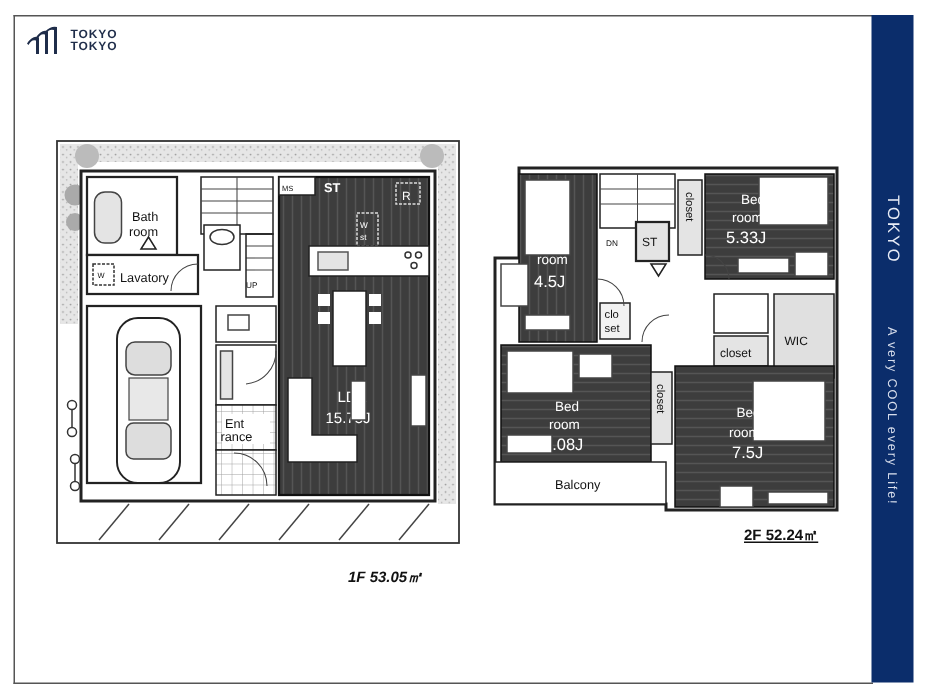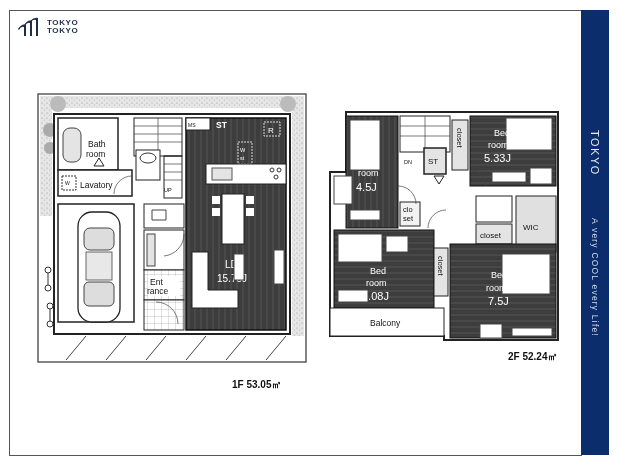--- a/index.html
+++ b/index.html
@@ -164,21 +164,21 @@
   <rect x="4" y="244" width="264" height="24" fill="#fff"></rect>
   <g stroke="#444" stroke-width="1">
     <line x1="30" y1="268" x2="50" y2="244"></line>
       <line x1="70" y1="268" x2="90" y2="244"></line>
     <line x1="110" y1="268" x2="130" y2="244"></line>
       <line x1="150" y1="268" x2="170" y2="244"></line>
     <line x1="190" y1="268" x2="210" y2="244"></line>
       <line x1="230" y1="268" x2="250" y2="244"></line>
   </g>
 </svg>
-<div class="area-label" style="left:232px;top:378px;">1F 53.05㎡</div>
+<div class="area-label" style="left:232px;top:378px;font-style:italic;">1F 53.05㎡</div>
 
 <svg class="plan" style="left:326px;top:108px" width="238" height="240" viewBox="0 0 238 240">
   <defs>
     <pattern id="wood2" width="6" height="6" patternUnits="userSpaceOnUse">
       <rect width="6" height="6" fill="#3d3d3d"></rect>
       <line x1="0" y1="3" x2="6" y2="3" stroke="#555" stroke-width="1"></line>
     </pattern>
     <pattern id="wood3" width="6" height="6" patternUnits="userSpaceOnUse">
       <rect width="6" height="6" fill="#3d3d3d"></rect>
       <line x1="3" y1="0" x2="3" y2="6" stroke="#555" stroke-width="1"></line>
@@ -251,13 +251,13 @@
   <text x="162" y="197" font-size="11" fill="#fff">7.5J</text>
   <rect x="154" y="216" width="22" height="14" fill="#fff" stroke="#444"></rect>
   <rect x="186" y="220" width="40" height="8" fill="#fff" stroke="#444"></rect>
 
   <g fill="none" stroke="#444" stroke-width="0.7">
     <path d="M72 78 A18 18 0 0 1 90 96"></path>
     <path d="M144 62 A16 16 0 0 1 160 78"></path>
     <path d="M102 120 A18 18 0 0 1 120 102"></path>
   </g>
 </svg>
-<div class="area-label" style="left:508px;top:350px;">2F 52.24㎡</div>
+<div class="area-label" style="left:496px;top:350px;text-decoration:underline;">2F 52.24㎡</div>
 
 </body></html>

